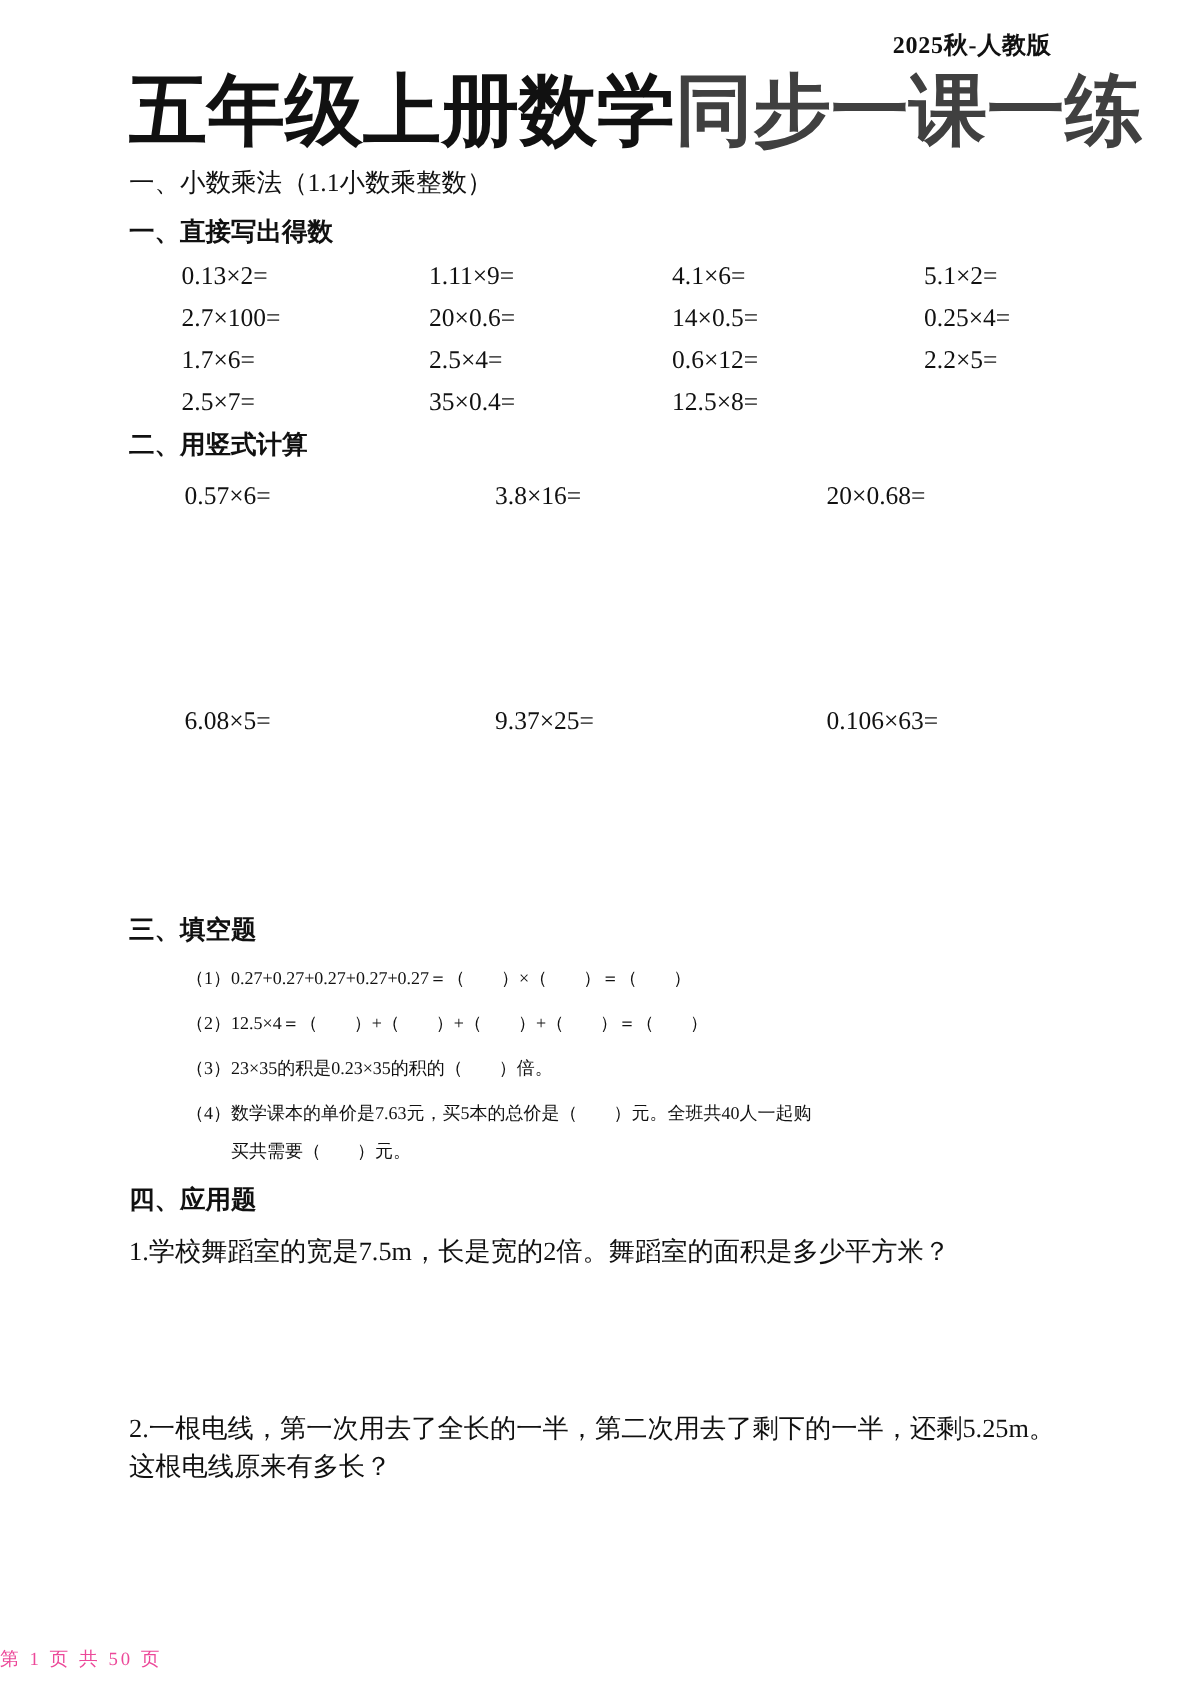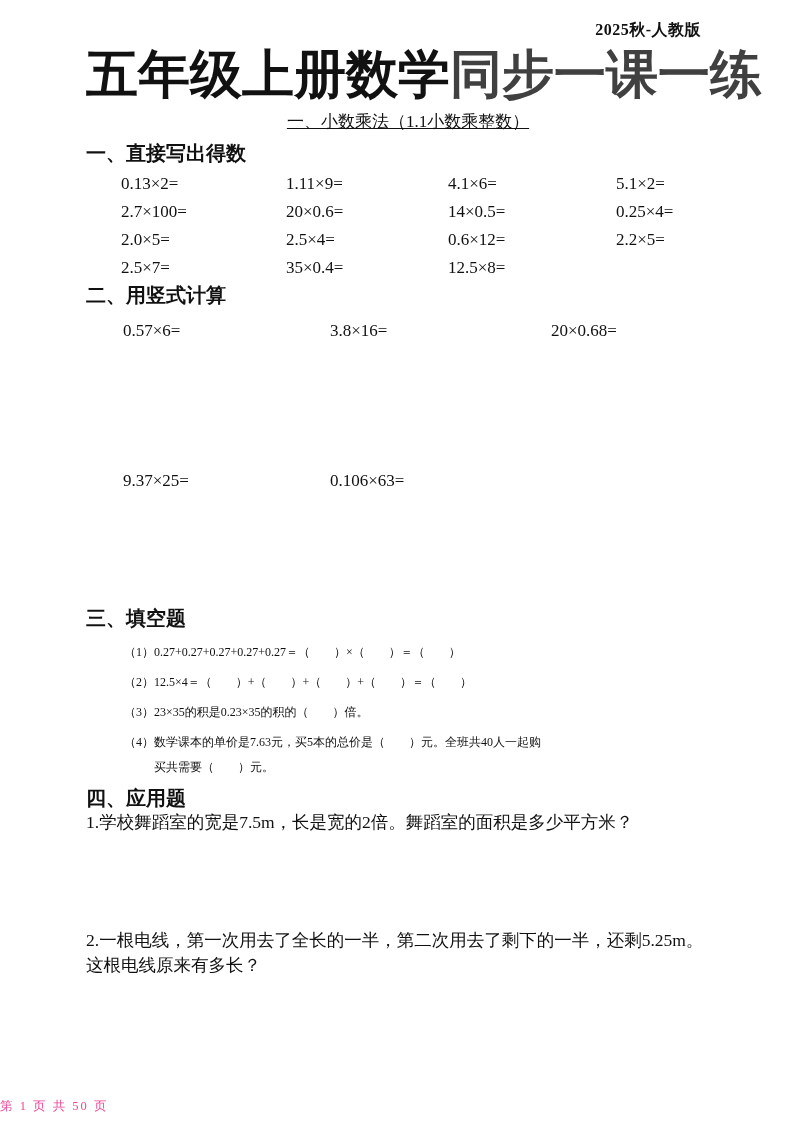--- a/index.html
+++ b/index.html
@@ -33,29 +33,28 @@
     font-family: "DejaVu Sans", "Liberation Sans", sans-serif;
     font-weight: 900;
     font-size: 52px;
     line-height: 60px;
     letter-spacing: 0px;
     white-space: nowrap;
   }
   .title .t-red { color: #ee0f0f; }
   .subtitle {
     margin-top: 7px;
-    text-align: center;
+    text-align: left;
     font-size: 17px;
     line-height: 22px;
-    text-decoration: underline;
   }
   .sec-heading {
-    font-family: Liberation Mono, monospace;
+    font-family: Liberation Serif, serif;
     font-weight: 700;
-    font-size: 20px;
+    font-size: 17px;
     line-height: 20px;
   }
   .oral-heading { margin-top: 12px; }
   .oral-grid {
     margin-top: 5px;
     padding-left: 35px;
     display: grid;
     grid-template-columns: 165px 162px 168px auto;
     grid-auto-rows: 28px;
     font-size: 17px;
@@ -83,21 +82,21 @@
   .fill-item-hang {
     padding-left: 68px;
     text-indent: -30px;
   }
   .applied-heading { margin-top: 10px; }
   .applied-item {
     font-size: 17.5px;
     line-height: 25px;
     white-space: pre-line;
   }
-  .applied-item-1 { }
+  .applied-item-1 { margin-top: 12px; }
   .applied-item-2 { margin-top: 93px; }
   .footer {
     position: absolute;
     bottom: 7px;
     left: 0;
     width: 100%;
     text-align: left;
     font-size: 12.5px;
     color: #ec4899;
     letter-spacing: 2px;
@@ -118,36 +117,37 @@
     <div class="sec-heading oral-heading">一、直接写出得数</div>
     <div class="oral-grid">
       <span>0.13×2=</span>
       <span>1.11×9=</span>
       <span>4.1×6=</span>
       <span>5.1×2=</span>
       <span>2.7×100=</span>
       <span>20×0.6=</span>
       <span>14×0.5=</span>
       <span>0.25×4=</span>
-      <span>2.0×5=</span>
+      <span>1.7×6=</span>
       <span>2.5×4=</span>
       <span>0.6×12=</span>
       <span>2.2×5=</span>
       <span>2.5×7=</span>
       <span>35×0.4=</span>
       <span>12.5×8=</span>
     </div>
 
     <div class="sec-heading vert-heading">二、用竖式计算</div>
     <div class="vert-row vert-row-1">
       <span>0.57×6=</span>
       <span>3.8×16=</span>
       <span>20×0.68=</span>
     </div>
     <div class="vert-row vert-row-2">
+      <span>6.08×5=</span>
       <span>9.37×25=</span>
       <span>0.106×63=</span>
     </div>
 
     <div class="sec-heading fill-heading">三、填空题</div>
     <div class="fill-list">
       <div class="fill-item">（1）0.27+0.27+0.27+0.27+0.27＝（　　）×（　　）＝（　　）</div>
       <div class="fill-item">（2）12.5×4＝（　　）+（　　）+（　　）+（　　）＝（　　）</div>
       <div class="fill-item">（3）23×35的积是0.23×35的积的（　　）倍。</div>
       <div class="fill-item fill-item-hang">（4）数学课本的单价是7.63元，买5本的总价是（　　）元。全班共40人一起购

